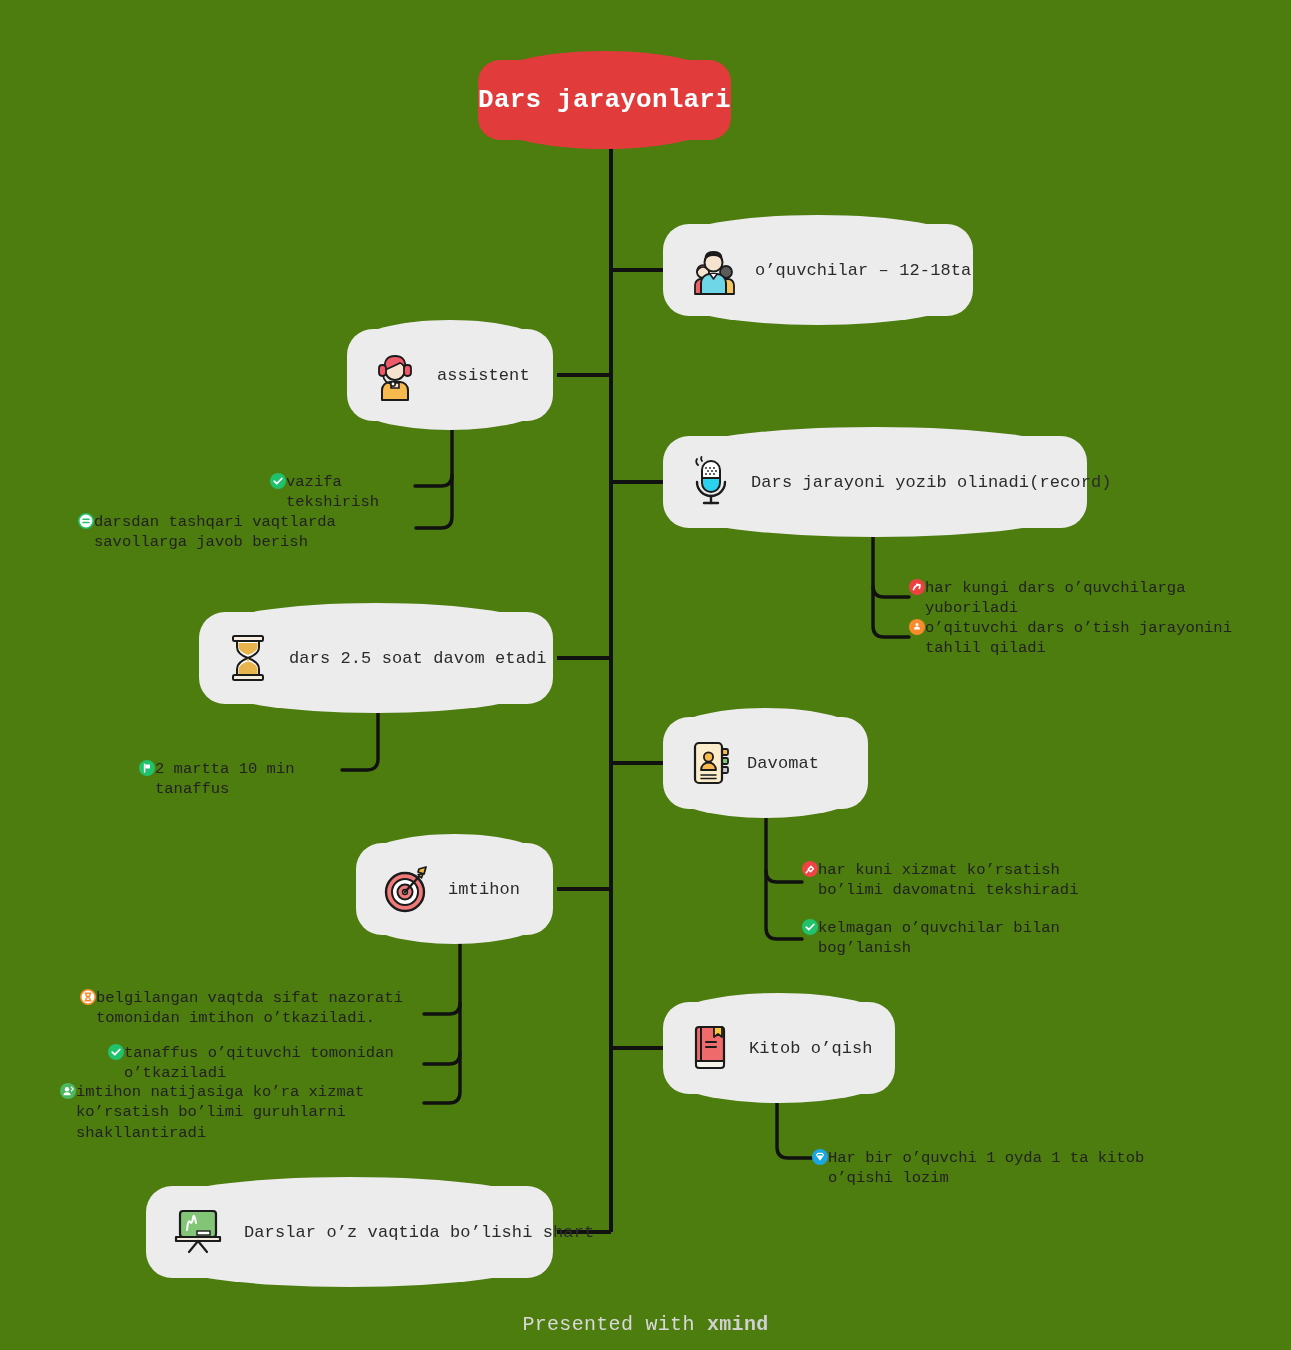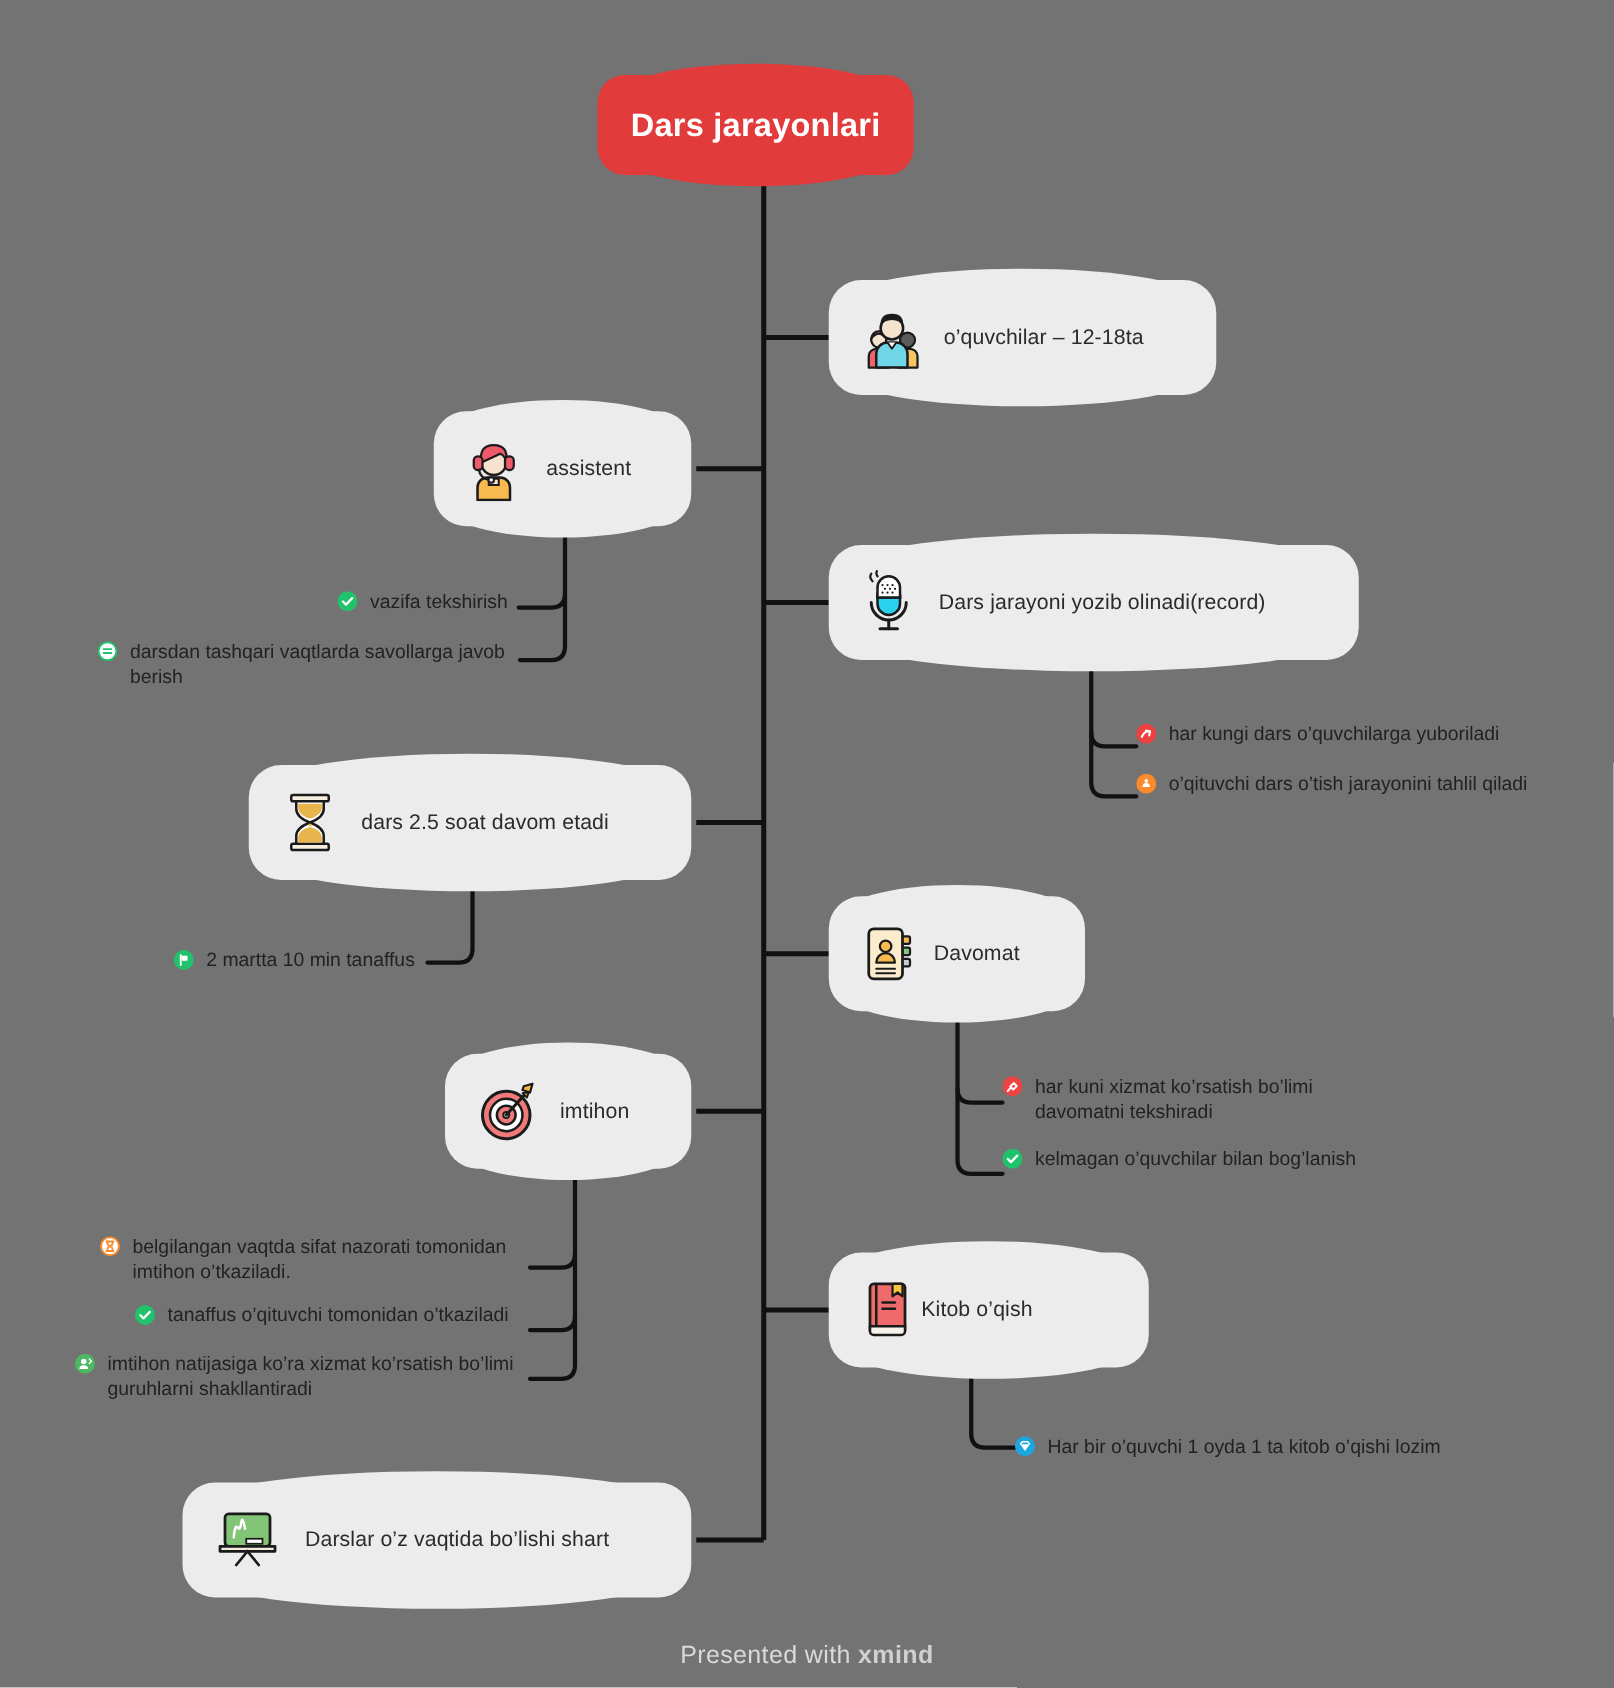--- a/index.html
+++ b/index.html
@@ -5,22 +5,23 @@
   * { box-sizing: border-box; }
   html, body {
     margin: 0; padding: 0;
     background: #ffffff;
     font-family: "Liberation Sans", "DejaVu Sans", sans-serif;
   }
   #canvas {
     position: relative;
     width: 1291px;
     height: 1350px;
-    background: #737373;
+    background: #4d7c0f;
     overflow: hidden;
+    font-family: Liberation Mono, monospace;
   }
   #wires {
     position: absolute;
     left: 0; top: 0;
     width: 1291px; height: 1350px;
     pointer-events: none;
   }
 
   
   .node {
@@ -70,21 +71,20 @@
     font-size: 26px;
     font-weight: bold;
     letter-spacing: .2px;
   }
 
   
   .leaf {
     position: absolute;
     display: flex;
     align-items: flex-start;
-    gap: 10px;
     z-index: 6;
   }
   .leaf .licon {
     flex: 0 0 auto;
     margin-top: 1px;
   }
   .leaf .ltext {
     color: #222222;
     font-size: 15.5px;
     line-height: 1.32;
@@ -353,21 +353,21 @@
       <svg width="16" height="16" viewBox="0 0 16 16" xmlns="http://www.w3.org/2000/svg">
         <circle cx="8" cy="8" r="8" fill="#4cb862"></circle>
         <circle cx="7" cy="6.2" r="2.2" fill="#ffffff"></circle>
         <path d="M3.4 12.2 q0 -3 3.6 -3 q3.6 0 3.6 3 z" fill="#ffffff"></path>
         <path d="M11.4 4.2 l1.8 1.8 l-1.8 1.8" fill="none" stroke="#ffffff" stroke-width="1.2" stroke-linecap="round" stroke-linejoin="round"></path>
       </svg>
     </span>
     <span class="ltext">imtihon natijasiga ko’ra xizmat ko’rsatish bo’limi guruhlarni shakllantiradi</span>
   </div>
 
-  <div class="node" style="left:663px; top:1002px; width:256px; height:92px; padding:0 22px 0 26px; gap:4px;">
+  <div class="node" style="left:663px; top:1002px; width:232px; height:92px; padding:0 22px 0 26px; gap:16px;">
     <span class="nicon">
       <svg width="44" height="50" viewBox="0 0 44 50" xmlns="http://www.w3.org/2000/svg">
         <rect x="7" y="4" width="28" height="40" rx="3" fill="#ef6b6b" stroke="#1b1b1b" stroke-width="2.2"></rect>
         <path d="M7 38 h28 v4 a3 3 0 0 1 -3 3 h-22 a3 3 0 0 1 -3 -3 z" fill="#f7f3ea" stroke="#1b1b1b" stroke-width="2"></path>
         <path d="M12 4 v34" stroke="#1b1b1b" stroke-width="2"></path>
         <path d="M25 4 h8 v10 l-4 -3 l-4 3 z" fill="#f7c63c" stroke="#1b1b1b" stroke-width="1.8" stroke-linejoin="round"></path>
         <path d="M17 19 h10 M17 24 h10" stroke="#1b1b1b" stroke-width="2" stroke-linecap="round"></path>
       </svg>
     </span>
     <span class="nlabel">Kitob o’qish</span>

